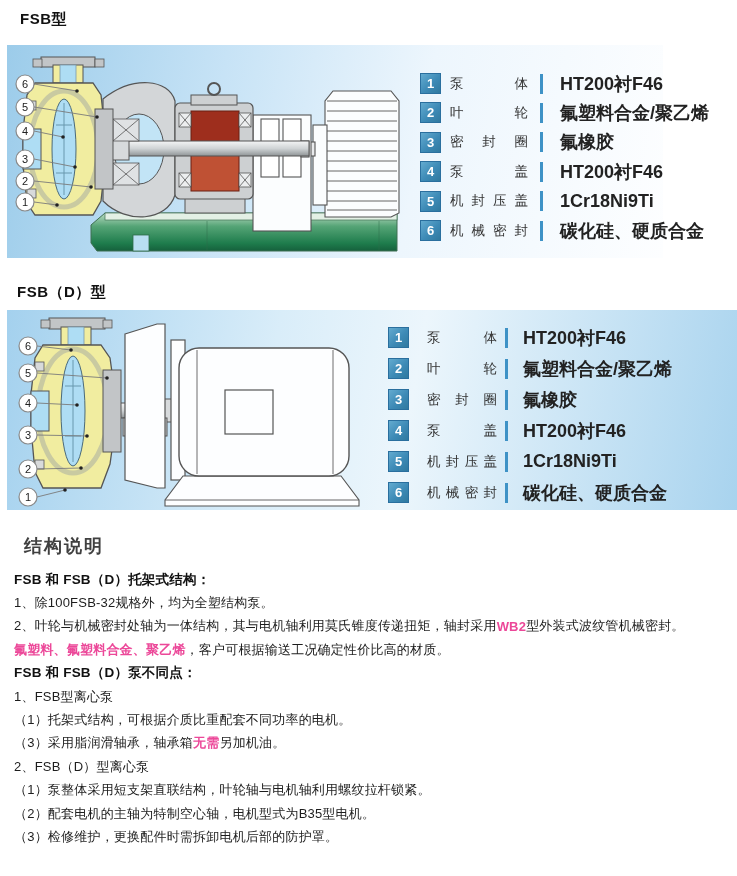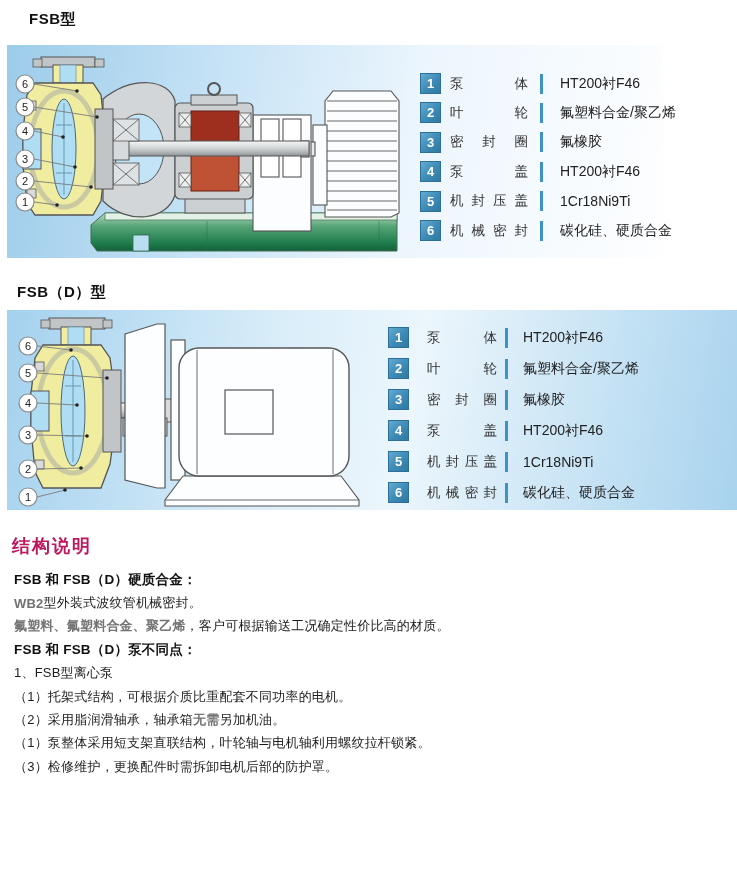--- a/index.html
+++ b/index.html
@@ -1,22 +1,22 @@
 <!DOCTYPE html>
 <html><head>
 <meta charset="utf-8">
 <style>
   html,body{margin:0;padding:0;background:#ffffff;}
   body{position:relative;width:737px;height:876px;overflow:hidden;
        font-family:"Liberation Sans","DejaVu Sans",sans-serif;color:#222;}
 
   .sec-title{position:absolute;font-size:15px;font-weight:bold;color:#111;letter-spacing:.5px;}
-  #title-fsb{left:29px;top:10px;}
+  #title-fsb{left:20px;top:10px;}
   #title-fsbd{left:17px;top:283px;}
-  #title-structure{position:absolute;left:12px;top:534px;font-size:18px;font-weight:bold;color:#be185d;letter-spacing:2px;}
+  #title-structure{position:absolute;left:24px;top:534px;font-size:18px;font-weight:bold;color:#404040;letter-spacing:2px;}
 
   .panel{position:absolute;left:7px;}
   #panel1{top:45px;width:656px;height:213px;
           background:linear-gradient(100deg,#9cccea 0%,#c7e3f6 32%,#edf6fd 62%,#fdfeff 100%);}
   #panel2{top:310px;width:730px;height:200px;
           background:linear-gradient(100deg,#a4d1ee 0%,#d9edf9 36%,#ecf6fc 55%,#a8d3ee 100%);}
 
   .diagram{position:absolute;left:0;top:0;}
 
   
@@ -28,29 +28,29 @@
           background:linear-gradient(135deg,#63abd0 0%,#3d8ab6 55%,#30799f 100%);
           border:1px solid #2a6f9e;box-sizing:border-box;
           color:#fff;font-size:13px;font-weight:bold;}
   .pname{display:inline-block;font-size:13.5px;color:#333;
          text-align:justify;text-align-last:justify;text-justify:inter-character;overflow:hidden;}
   .t1 .pname{margin-left:9px;width:78px;}
   .t2 .pname{margin-left:18px;width:70px;}
   .pdiv{width:3px;height:20px;background:#3e92c6;}
   .t1 .pdiv{margin-left:12px;}
   .t2 .pdiv{margin-left:8px;}
-  .pmat{font-size:14px;color:#222;}
+  .pmat{font-size:18px;color:#222;font-weight:bold;}
   .t1 .pmat{margin-left:17px;}
   .t2 .pmat{margin-left:15px;}
 
   
   #notes{position:absolute;left:14px;top:568px;width:722px;}
   .tline{height:23.4px;display:flex;align-items:center;font-size:13px;color:#1d1d1d;white-space:nowrap;letter-spacing:.2px;}
   .tline.bold{font-weight:bold;font-size:13.5px;color:#111;}
-  .tline .b{font-weight:bold;color:#737373;}
+  .tline .b{font-weight:bold;color:#ec4899;}
 
   svg text{font-family:"Liberation Sans","DejaVu Sans",sans-serif;}
 </style>
 </head>
 <body>
 
 <div id="title-fsb" class="sec-title">FSB型</div>
 <div id="title-fsbd" class="sec-title">FSB（D）型</div>
 <div id="title-structure">结构说明</div>
 
@@ -339,43 +339,53 @@
     <span class="numbox">6</span>
     <span class="pname">机械密封</span>
     <span class="pdiv"></span>
     <span class="pmat">碳化硅、硬质合金</span>
   </div>
     </div>
 </div>
 
 <div id="notes">
     <div class="tline bold">
-      <span>FSB 和 FSB（D）硬质合金：</span>
-    </div>
-    <div class="tline">
+      <span>FSB 和 FSB（D）托架式结构：</span>
+    </div>
+    <div class="tline">
+      <span>1、除100FSB-32规格外，均为全塑结构泵。</span>
+    </div>
+    <div class="tline">
+      <span>2、叶轮与机械密封处轴为一体结构，其与电机轴利用莫氏锥度传递扭矩，轴封采用</span>
       <span class="b">WB2</span>
       <span>型外装式波纹管机械密封。</span>
     </div>
     <div class="tline">
       <span class="b">氟塑料、氟塑料合金、聚乙烯</span>
       <span>，客户可根据输送工况确定性价比高的材质。</span>
     </div>
     <div class="tline bold">
       <span>FSB 和 FSB（D）泵不同点：</span>
     </div>
     <div class="tline">
       <span>1、FSB型离心泵</span>
     </div>
     <div class="tline">
       <span>（1）托架式结构，可根据介质比重配套不同功率的电机。</span>
     </div>
     <div class="tline">
-      <span>（2）采用脂润滑轴承，轴承箱</span>
+      <span>（3）采用脂润滑轴承，轴承箱</span>
       <span class="b">无需</span>
       <span>另加机油。</span>
     </div>
     <div class="tline">
+      <span>2、FSB（D）型离心泵</span>
+    </div>
+    <div class="tline">
       <span>（1）泵整体采用短支架直联结构，叶轮轴与电机轴利用螺纹拉杆锁紧。</span>
     </div>
     <div class="tline">
+      <span>（2）配套电机的主轴为特制空心轴，电机型式为B35型电机。</span>
+    </div>
+    <div class="tline">
       <span>（3）检修维护，更换配件时需拆卸电机后部的防护罩。</span>
     </div>
   </div>
 
 </body></html>

